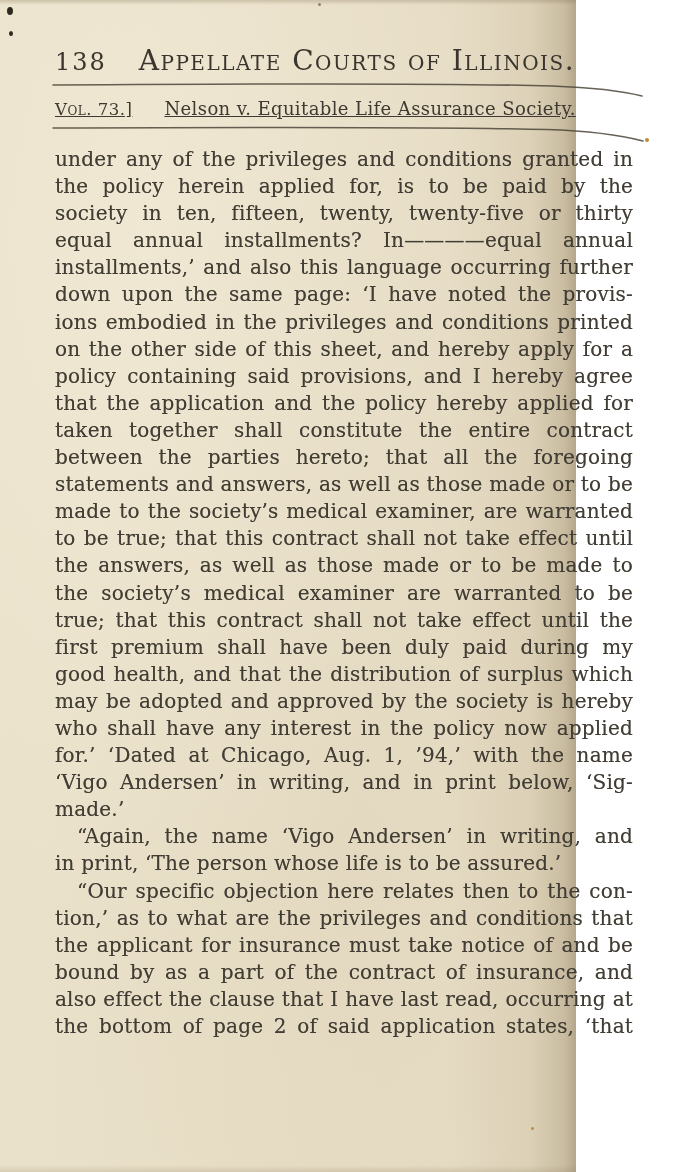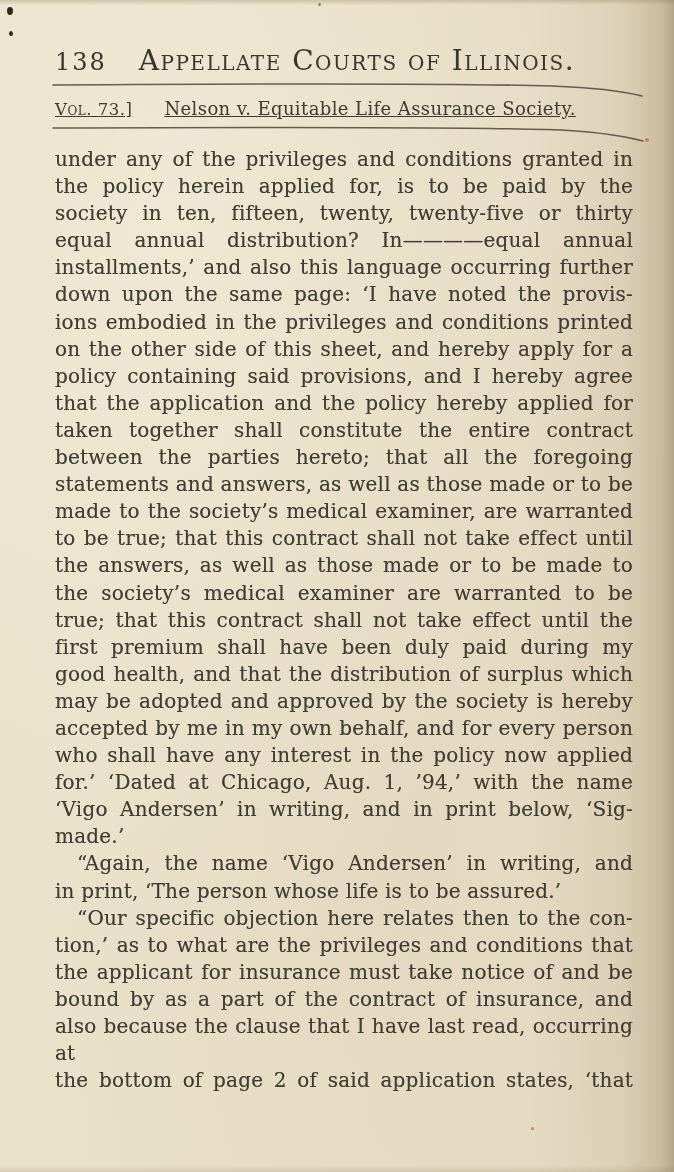--- a/index.html
+++ b/index.html
@@ -7,21 +7,21 @@
     padding: 0;
   }
   body {
     width: 674px;
     height: 1172px;
     overflow: hidden;
     font-family: "DejaVu Serif", "Liberation Serif", serif;
   }
   .page {
     position: relative;
-    width: 674px;
+    width: 576px;
     height: 1172px;
     color: #3e3a31;
     background:
       radial-gradient(ellipse at 25% 20%, rgba(255,250,235,0.30), rgba(255,250,235,0) 55%),
       radial-gradient(ellipse at 60% 75%, rgba(190,170,130,0.10), rgba(190,170,130,0) 60%),
       linear-gradient(to right, #eae1ca 0%, #e7ddc6 78%, #ddd2b8 92%, #c9bca1 98%, #b3a68b 100%),
       #e7ddc6;
   }
   .page::before {
     content: "";
@@ -148,54 +148,53 @@
 
   <svg class="rule rule-bottom" viewBox="0 0 592 20" preserveAspectRatio="none">
     <path d="M1,4 C230,3 420,3.5 495,5.5 C540,7 572,12 591,17" fill="none" stroke="#4c463a" stroke-width="1.5" stroke-linecap="round" opacity="0.85"></path>
   </svg>
 
   <div class="text-block">
       <div class="paragraph">
         <div class="line">under any of the privileges and conditions granted in</div>
         <div class="line">the policy herein applied for, is to be paid by the</div>
         <div class="line">society in ten, fifteen, twenty, twenty-five or thirty</div>
-        <div class="line">equal annual distribution? In————equal annual</div>
+        <div class="line">equal annual installments? In————equal annual</div>
         <div class="line">installments,’ and also this language occurring further</div>
         <div class="line">down upon the same page: ‘I have noted the provis-</div>
         <div class="line">ions embodied in the privileges and conditions printed</div>
         <div class="line">on the other side of this sheet, and hereby apply for a</div>
         <div class="line">policy containing said provisions, and I hereby agree</div>
         <div class="line">that the application and the policy hereby applied for</div>
         <div class="line">taken together shall constitute the entire contract</div>
         <div class="line">between the parties hereto; that all the foregoing</div>
         <div class="line">statements and answers, as well as those made or to be</div>
         <div class="line">made to the society’s medical examiner, are warranted</div>
         <div class="line">to be true; that this contract shall not take effect until</div>
         <div class="line">the answers, as well as those made or to be made to</div>
         <div class="line">the society’s medical examiner are warranted to be</div>
         <div class="line">true; that this contract shall not take effect until the</div>
         <div class="line">first premium shall have been duly paid during my</div>
         <div class="line">good health, and that the distribution of surplus which</div>
         <div class="line">may be adopted and approved by the society is hereby</div>
-        <div class="line">accepted by me in my own behalf, and for every person</div>
         <div class="line">who shall have any interest in the policy now applied</div>
         <div class="line">for.’ ‘Dated at Chicago, Aug. 1, ’94,’ with the name</div>
         <div class="line">‘Vigo Andersen’ in writing, and in print below, ‘Sig-</div>
         <div class="line last">made.’</div>
       </div>
       <div class="paragraph">
         <div class="line indent">“Again, the name ‘Vigo Andersen’ in writing, and</div>
         <div class="line last">in print, ‘The person whose life is to be assured.’</div>
       </div>
       <div class="paragraph">
         <div class="line indent">“Our specific objection here relates then to the con-</div>
         <div class="line">tion,’ as to what are the privileges and conditions that</div>
         <div class="line">the applicant for insurance must take notice of and be</div>
         <div class="line">bound by as a part of the contract of insurance, and</div>
-        <div class="line">also because the clause that I have last read, occurring at</div>
+        <div class="line">also effect the clause that I have last read, occurring at</div>
         <div class="line">the bottom of page 2 of said application states, ‘that</div>
       </div>
     </div>
 
   <div class="speck dark" style="left:7px;  top:7px;  width:6px; height:8px;"></div>
   <div class="speck dark" style="left:9px;  top:31px; width:4px; height:5px;"></div>
   <div class="speck orange" style="left:645px;top:138px;width:4px; height:4px;"></div>
   <div class="speck orange" style="left:531px;top:1127px;width:3px;height:3px;"></div>
   <div class="speck dark" style="left:318px;top:3px;  width:3px; height:3px; opacity:.5;"></div>
 

